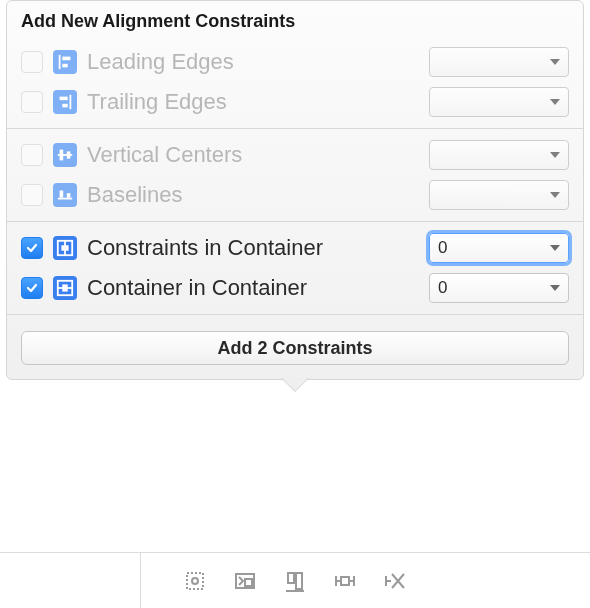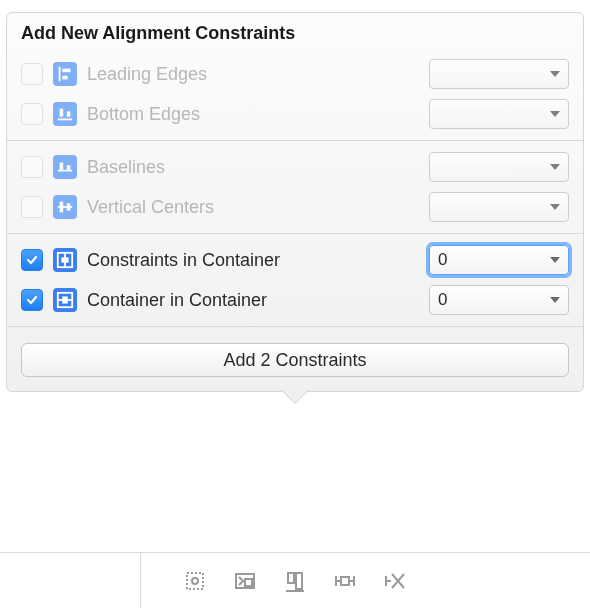--- a/index.html
+++ b/index.html
@@ -9,21 +9,21 @@
     font-size: 17px;
     background: #ffffff;
     width: 590px;
     height: 608px;
     overflow: hidden;
   }
   .panel {
     background: linear-gradient(#fcfcfc, #f0f0f0);
     border: 1px solid #d6d6d6;
     border-radius: 6px;
-    margin: 12px 6px;
+    margin: 0 6px;
     padding-top: 10px;
     position: relative;
   }
   .title {
     font-weight: 700;
     font-size: 18px;
     color: #1a1a1a;
     padding: 0 14px 10px 14px;
   }
   .row {
@@ -62,21 +62,21 @@
     background: #3a7ff0;
     display: flex;
     align-items: center;
     justify-content: center;
   }
   .con-icon.disabled { background: #6aa3f5; opacity: 0.85; }
   .con-icon svg { display: block; }
   .label {
     flex: 1;
     color: #2a2a2a;
-    font-size: 18px;
+    font-size: 22px;
   }
   .combo {
     width: 140px;
     height: 30px;
     border: 1px solid #c7c7c7;
     border-radius: 4px;
     background: linear-gradient(#ffffff, #f4f4f4);
     display: flex;
     align-items: center;
     justify-content: space-between;
@@ -102,21 +102,21 @@
   .chev {
     width: 0;
     height: 0;
     border-left: 5px solid transparent;
     border-right: 5px solid transparent;
     border-top: 6px solid #6a6a6a;
     margin-left: 6px;
     flex: 0 0 auto;
   }
   .divider { height: 1px; background: #d8d8d8; margin: 6px 0; }
-  .button-row { padding: 10px 14px 14px 14px; }
+  .button-row { padding: 10px 14px 14px 14px; font-weight: bold; }
   .big-btn {
     width: 100%;
     height: 34px;
     border: 1px solid #c6c6c6;
     border-radius: 6px;
     background: linear-gradient(#ffffff, #f0f0f0);
     font-size: 18px;
     color: #2a2a2a;
     display: flex;
     align-items: center;
@@ -182,57 +182,57 @@
         <div class="label">Leading Edges</div>
         <div class="combo empty disabled">
           <input style="">
           <div class="chev"></div>
         </div>
       </div>
       <div class="row disabled">
         <div class="checkbox disabled"></div>
         <div class="con-icon disabled">
           <svg width="18" height="18" viewBox="0 0 20 20">
-            <line x1="2" y1="16" x2="18" y2="16" stroke="white" stroke-width="2" fill="none"></line>
-            <rect x="4" y="4" width="4" height="9" fill="white"></rect>
-            <rect x="12" y="7" width="4" height="6" fill="white"></rect>
-          </svg>
-        </div>
-        <div class="label">Bottom Edges</div>
+            <line x1="16" y1="2" x2="16" y2="18" stroke="white" stroke-width="2" fill="none"></line>
+            <rect x="4" y="4" width="9" height="4" fill="white"></rect>
+            <rect x="7" y="12" width="6" height="4" fill="white"></rect>
+          </svg>
+        </div>
+        <div class="label">Trailing Edges</div>
         <div class="combo empty disabled">
           <input style="">
           <div class="chev"></div>
         </div>
       </div>
       <div class="divider"></div>
       <div class="row disabled">
         <div class="checkbox disabled"></div>
         <div class="con-icon disabled">
           <svg width="18" height="18" viewBox="0 0 20 20">
+            <line x1="2" y1="10" x2="18" y2="10" stroke="white" stroke-width="2" fill="none"></line>
+            <rect x="4" y="4" width="4" height="12" fill="white"></rect>
+            <rect x="12" y="6" width="4" height="8" fill="white"></rect>
+          </svg>
+        </div>
+        <div class="label">Vertical Centers</div>
+        <div class="combo empty disabled">
+          <input style="">
+          <div class="chev"></div>
+        </div>
+      </div>
+      <div class="row disabled">
+        <div class="checkbox disabled"></div>
+        <div class="con-icon disabled">
+          <svg width="18" height="18" viewBox="0 0 20 20">
             <line x1="2" y1="14" x2="18" y2="14" stroke="white" stroke-width="2" fill="none"></line>
             <rect x="4" y="5" width="4" height="8" fill="white"></rect>
             <rect x="12" y="8" width="4" height="5" fill="white"></rect>
           </svg>
         </div>
         <div class="label">Baselines</div>
-        <div class="combo empty disabled">
-          <input style="">
-          <div class="chev"></div>
-        </div>
-      </div>
-      <div class="row disabled">
-        <div class="checkbox disabled"></div>
-        <div class="con-icon disabled">
-          <svg width="18" height="18" viewBox="0 0 20 20">
-            <line x1="2" y1="10" x2="18" y2="10" stroke="white" stroke-width="2" fill="none"></line>
-            <rect x="4" y="4" width="4" height="12" fill="white"></rect>
-            <rect x="12" y="6" width="4" height="8" fill="white"></rect>
-          </svg>
-        </div>
-        <div class="label">Vertical Centers</div>
         <div class="combo empty disabled">
           <input style="">
           <div class="chev"></div>
         </div>
       </div>
       <div class="divider"></div>
       <div class="row">
         <div class="checkbox checked">
           <svg width="14" height="14" viewBox="0 0 14 14">
             <path d="M3 7l3 3 5-6" stroke="white" stroke-width="2.2" fill="none" stroke-linecap="round" stroke-linejoin="round"></path>

